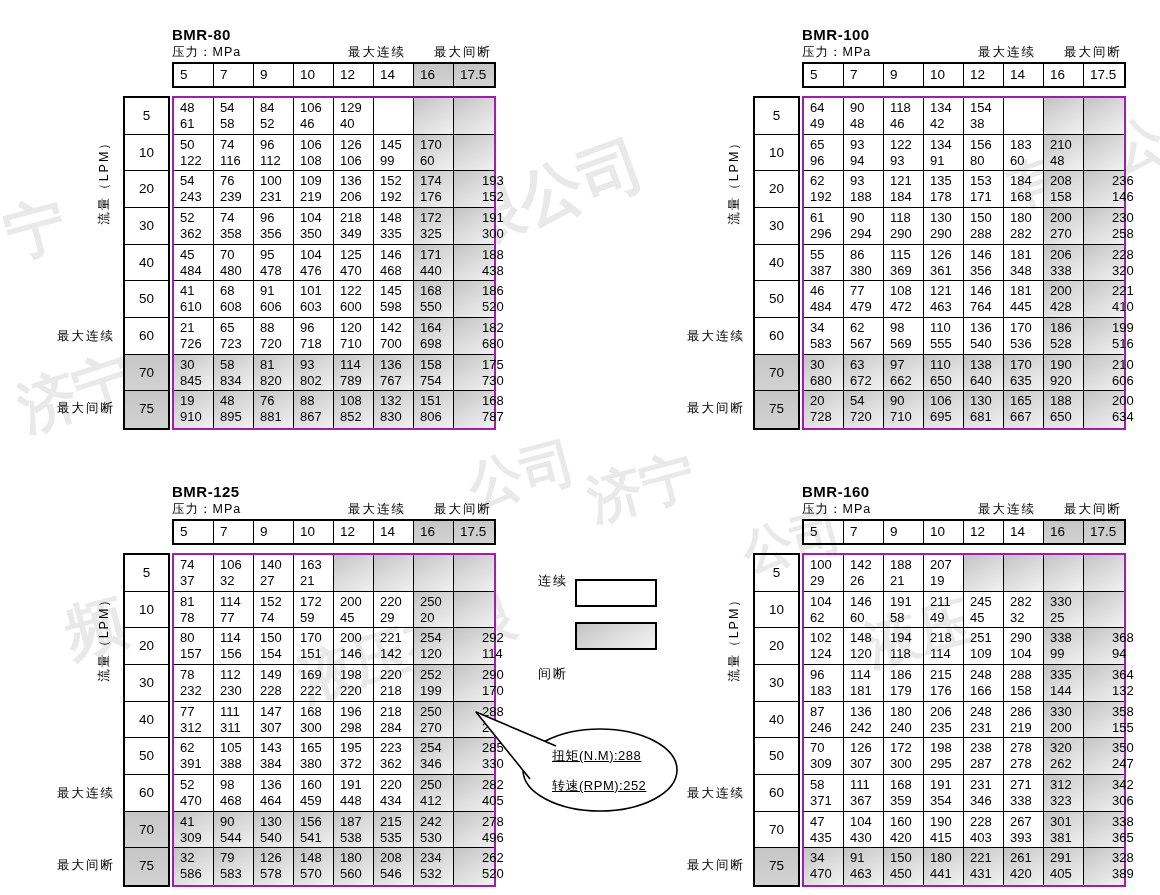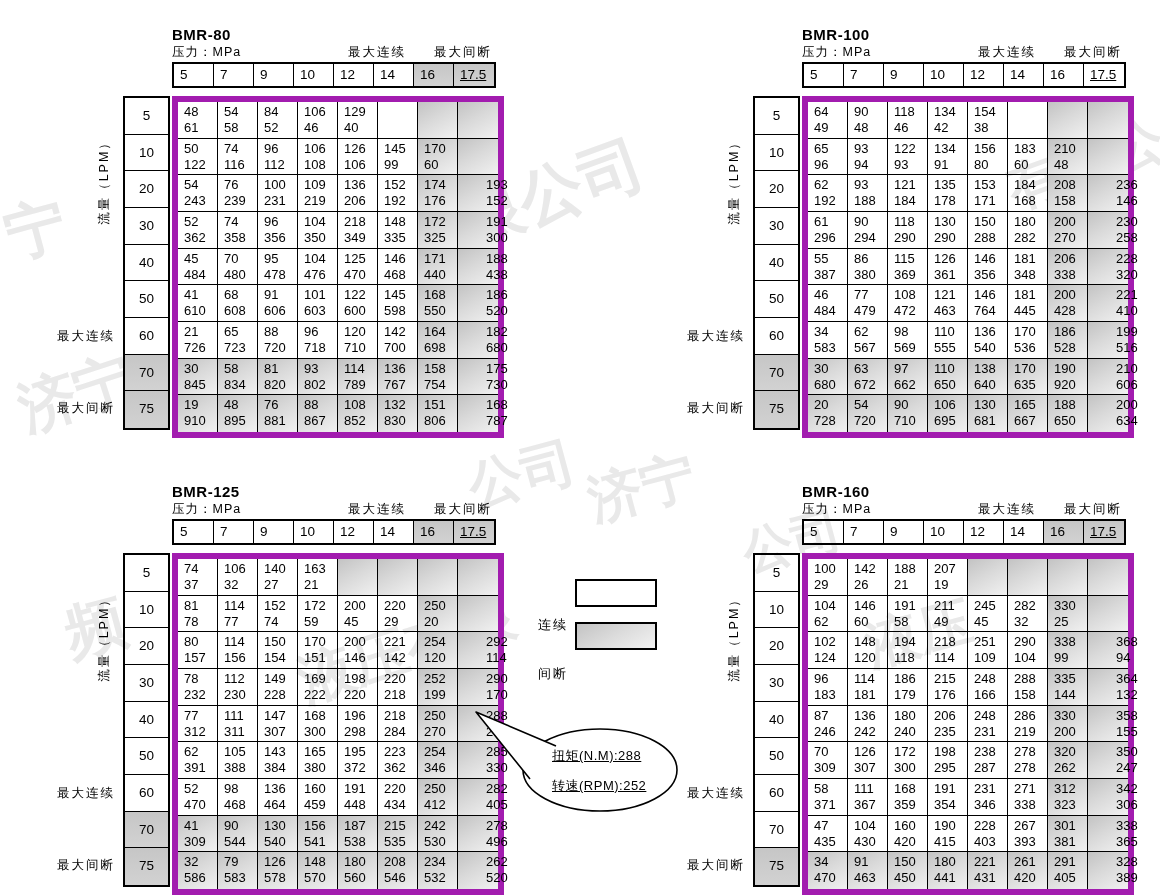--- a/index.html
+++ b/index.html
@@ -8,23 +8,23 @@
   .wm{position:absolute;color:#e9e9e9;font-weight:bold;z-index:0;white-space:nowrap;
       font-family:"Liberation Sans",sans-serif;user-select:none;}
   .motor{position:absolute;width:500px;height:400px;z-index:1;}
   .mt-title{position:absolute;left:49px;top:-2px;font-size:15px;font-weight:bold;letter-spacing:.5px;}
   .mt-press{position:absolute;left:49px;top:16px;font-size:12.5px;letter-spacing:1px;}
   .mt-cont{position:absolute;left:199px;top:16px;width:110px;text-align:center;font-size:12.5px;letter-spacing:2px;}
   .mt-int{position:absolute;left:269px;top:16px;width:100px;text-align:right;font-size:12.5px;letter-spacing:2px;}
   .hgrid{position:absolute;left:49px;top:34px;display:grid;grid-template-columns:repeat(8,40px);
          border:2px solid #000;background:transparent;}
   .hcell{height:22px;border-right:1px solid #000;font-size:13.5px;line-height:22px;padding-left:6px;box-sizing:border-box;width:40px;}
-  .hcell.lastcol{border-right:none;text-decoration:underline;}
+  .hcell.lastcol{border-right:none;}
   .dgrid{position:absolute;left:49px;top:68px;display:grid;grid-template-columns:repeat(8,40px);
-         grid-auto-rows:36.66px;border:6px solid #a21caf;}
+         grid-auto-rows:36.66px;border:2px solid #a21caf;}
   .dcell{border-right:1px solid #000;border-bottom:1px solid #000;box-sizing:border-box;
          font-size:13px;line-height:16px;padding:2px 0 0 6px;}
   .dcell.lastcol{border-right:none;padding-left:28px;}
   .dcell.lastrow{border-bottom:none;}
   .rgrid{position:absolute;left:0;top:68px;display:grid;grid-template-columns:43px;
          grid-auto-rows:36.66px;border:2px solid #000;}
   .rcell{border-bottom:1px solid #000;box-sizing:border-box;font-size:13.5px;text-align:center;line-height:35px;}
   .rcell.lastrow{border-bottom:none;}
   .shade-flat{background:linear-gradient(180deg,#c6c6c6,#d2d2d2);}
   .shade-grad{background:linear-gradient(150deg,#c3c3c3 0%,#d9d9d9 45%,#f1f1f1 100%);}
@@ -1277,21 +1277,21 @@
         <div class="rcell">50</div>
         <div class="rcell">60</div>
         <div class="rcell">70</div>
         <div class="rcell lastrow shade-flat">75</div>
       </div>
       <div class="flow-label">流量（LPM）</div>
       <div class="side-cont">最大连续</div>
       <div class="side-int">最大间断</div>
     </section>
 
-  <div class="legend-label" style="left:538px;top:616px;">连续</div>
+  <div class="legend-label" style="left:538px;top:572px;">连续</div>
   <div class="legend-box cont" style="left:575px;top:579px;"></div>
   <div class="legend-label" style="left:538px;top:629px;margin-top:36px;">间断</div>
   <div class="legend-box int" style="left:575px;top:622px;"></div>
 
   <svg class="callout-svg" width="240" height="125" viewBox="455 695 240 125">
     <ellipse cx="600" cy="770" rx="77" ry="41" fill="#ffffff" stroke="#000000" stroke-width="1.6"></ellipse>
     <path d="M556,746 L476,712 L530,779" fill="#ffffff" stroke="#000000" stroke-width="1.6" stroke-linejoin="round"></path>
   </svg>
   <div class="callout-text" style="left:552px;top:747px;">扭矩(N.M):288</div>
   <div class="callout-text" style="left:552px;top:777px;">转速(RPM):252</div>

